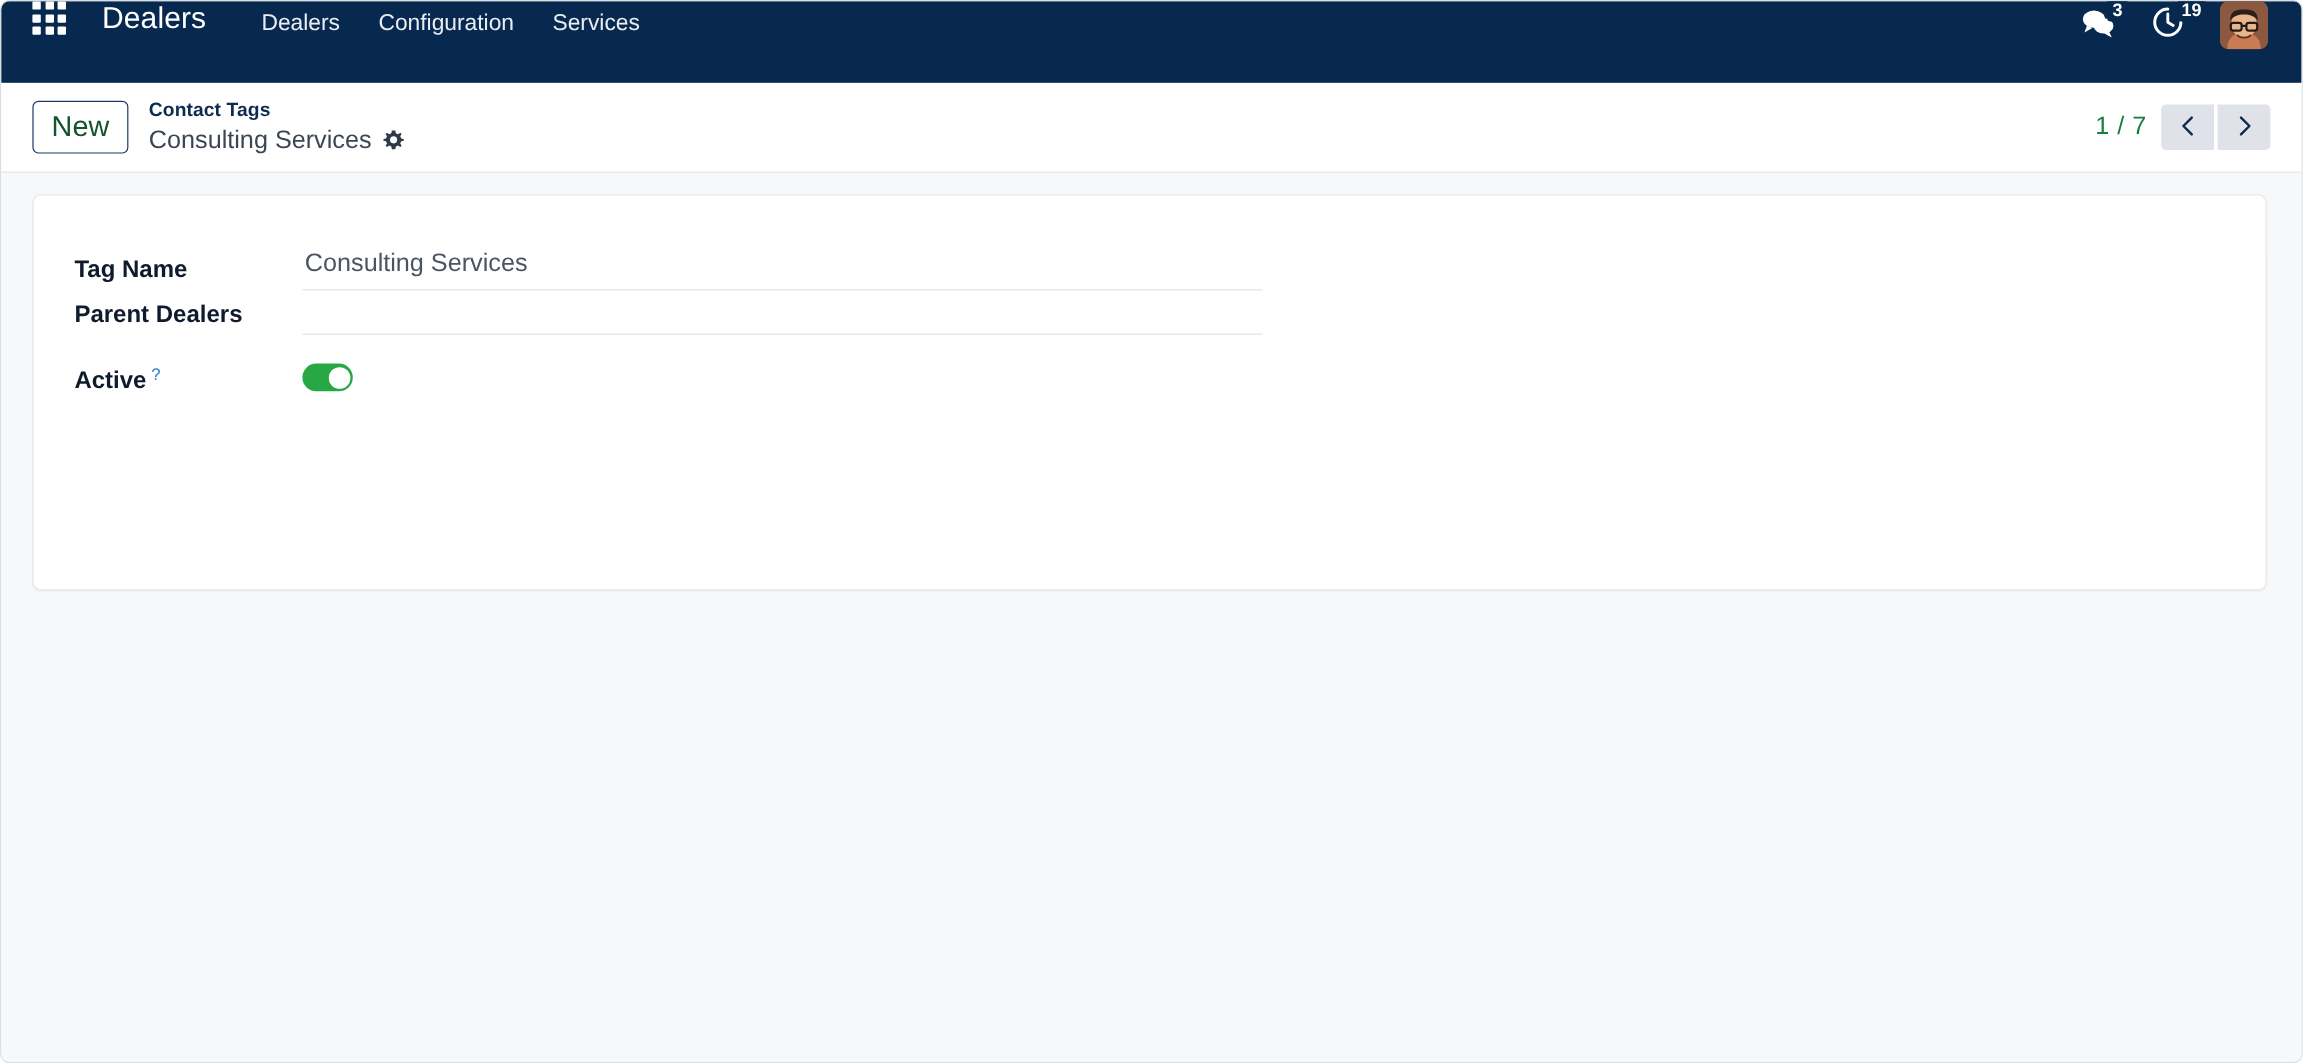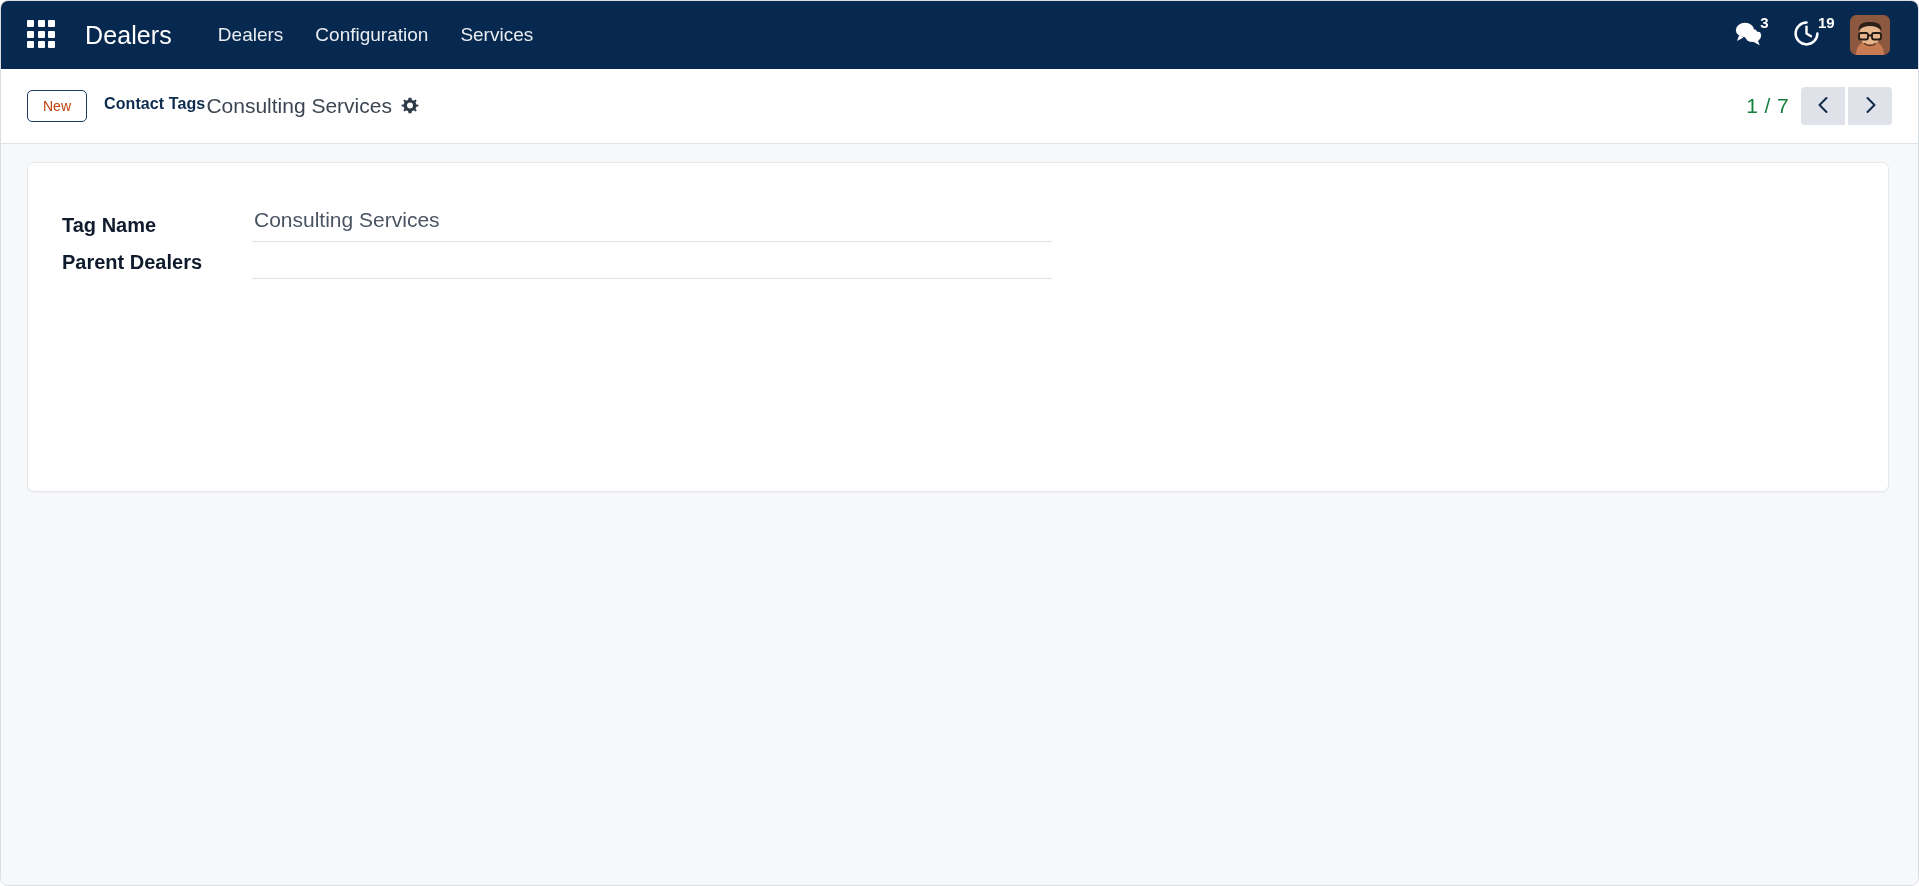--- a/index.html
+++ b/index.html
@@ -27,21 +27,21 @@
     border-radius: 8px;
     overflow: hidden;
   }
 
   
   .navbar {
     height: 68px;
     min-height: 68px;
     background: #08294f;
     display: flex;
-    align-items: center;
+    align-items: flex-start;
     padding: 0 22px 0 22px;
     position: relative;
   }
 
   .apps-grid-icon {
     width: 30px;
     height: 30px;
     display: grid;
     grid-template-columns: repeat(3, 7px);
     grid-template-rows: repeat(3, 7px);
@@ -130,35 +130,35 @@
     border-bottom: 1px solid #dfe3e8;
     padding: 12px 22px 12px 26px;
     display: flex;
     align-items: center;
     min-height: 75px;
   }
 
   .btn-new {
     background: #ffffff;
     border: 1px solid #1a3a64;
-    color: #c2410c;
+    color: #14532d;
     font-family: "Liberation Sans", sans-serif;
-    font-size: 14px;
+    font-size: 24px;
     font-weight: 400;
     padding: 7px 15px;
     border-radius: 5px;
     cursor: pointer;
     line-height: 1.2;
     white-space: nowrap;
   }
 
   .breadcrumb-block {
     margin-left: 17px;
     display: flex;
-    flex-direction: row;
+    flex-direction: column;
     justify-content: center;
     gap: 1px;
   }
   .breadcrumb-parent {
     font-size: 16px;
     font-weight: 700;
     color: #0d2b4e;
     line-height: 1.35;
     letter-spacing: 0.1px;
     cursor: pointer;
@@ -435,18 +435,29 @@
         </div>
 
 
         <div class="field-row row-parent">
           <div class="field-label">Parent Dealers</div>
           <div class="field-value">
             <input class="input-underlined" type="text" value="" style="">
           </div>
         </div>
 
+        <div class="field-row row-active">
+          <div class="field-label">
+            <span>Active</span>
+            <span class="help-marker">?</span>
+          </div>
+          <div class="field-value">
+            <div class="toggle" data-state="on" style="background: rgb(40, 167, 69);">
+              <span class="knob"></span>
+            </div>
+          </div>
+        </div>
 
       </div>
     </div>
   </div>
 
 </div>
 
 </body></html>

